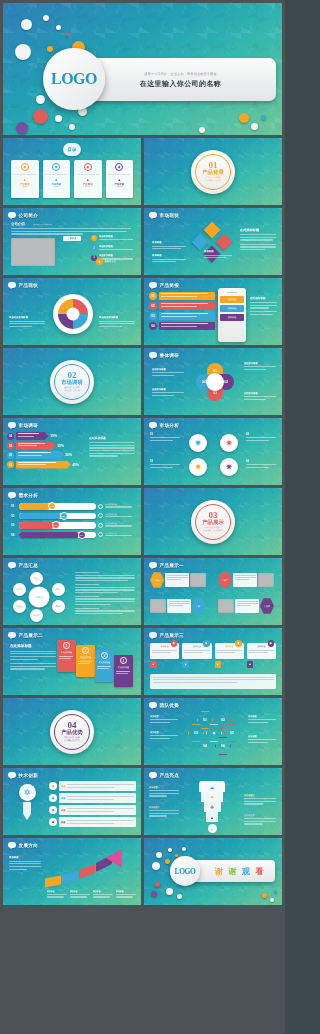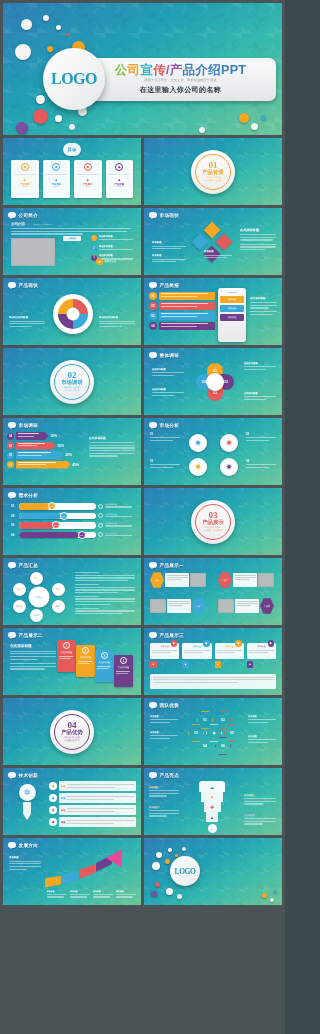--- a/index.html
+++ b/index.html
@@ -78,21 +78,20 @@
       <div class="dot" style="left:13px;top:119px;width:12px;height:12px;background:#7b4f9e"></div>
       <div class="dot" style="left:52px;top:112px;width:7px;height:7px;background:#fafafa"></div>
       <div class="dot" style="left:75px;top:104px;width:9px;height:9px;background:#f2f3f3"></div>
       <div class="dot" style="left:66px;top:121px;width:6px;height:6px;background:#eef0f0"></div>
       <div class="dot" style="left:236px;top:110px;width:10px;height:10px;background:#f5a623"></div>
       <div class="dot" style="left:248px;top:120px;width:7px;height:7px;background:#f4f5f5"></div>
       <div class="dot" style="left:258px;top:112px;width:5px;height:5px;background:#3aa9d8"></div>
       <div class="dot" style="left:196px;top:124px;width:6px;height:6px;background:#f0f2f2"></div>
     </div>
     <div class="plate">
-      <div class="t1"><span class="c1">公</span><span class="c2">司</span><span class="c3">宣</span><span class="c4">传</span><span class="c5">/产</span><span class="c6">品介绍PPT</span></div>
       <div class="t2">适用于公司简介、企业文化、商务创业融资等用途</div>
       <div class="t3">在这里输入你公司的名称</div>
     </div>
     <div class="logo-circle">
       <span>LOGO</span>
     </div>
   </div>
 
   <div class="row">
 
@@ -907,19 +906,22 @@
         <div class="dot" style="left:8px;top:24px;width:8px;height:8px;background:#f3f4f4"></div>
         <div class="dot" style="left:21px;top:21px;width:5px;height:5px;background:#f5a623"></div>
         <div class="dot" style="left:11px;top:44px;width:5px;height:5px;background:#e35b5b"></div>
         <div class="dot" style="left:7px;top:53px;width:6px;height:6px;background:#7b4f9e"></div>
         <div class="dot" style="left:22px;top:50px;width:7px;height:7px;background:#f4f5f5"></div>
         <div class="dot" style="left:33px;top:56px;width:5px;height:5px;background:#eef0f0"></div>
         <div class="dot" style="left:118px;top:55px;width:5px;height:5px;background:#f5a623"></div>
         <div class="dot" style="left:126px;top:60px;width:4px;height:4px;background:#f0f2f2"></div>
         <div class="dot" style="left:130px;top:52px;width:3px;height:3px;background:#3aa9d8"></div>
       </div>
+      <div style="position:absolute;left:35px;top:22px;width:96px;height:22px;background:linear-gradient(#fbfbfb,#e5e7e8);border-radius:4px;box-shadow:0 2px 4px rgba(0,0,0,.3);display:flex;align-items:center;justify-content:flex-end;padding-right:10px">
+        <div style="font-size:8px;font-weight:bold;letter-spacing:1.6px;white-space:nowrap"><span style="color:#f5a623">谢</span><span style="color:#7fc241"> 谢</span><span style="color:#3aa9d8"> 观</span><span style="color:#e35b5b"> 看</span></div>
+      </div>
       <div style="position:absolute;left:26px;top:18px;width:30px;height:30px;border-radius:50%;background:linear-gradient(135deg,#fff,#e8eaea);box-shadow:0 2px 5px rgba(0,0,0,.3);display:flex;align-items:center;justify-content:center">
         <span style="font-size:7.5px;font-weight:bold;color:#1b9cc4;letter-spacing:-.4px;font-family:'Liberation Serif',serif">LOGO</span>
       </div>
     </div>
   </div>
 
 </div>
 
 </body></html>

